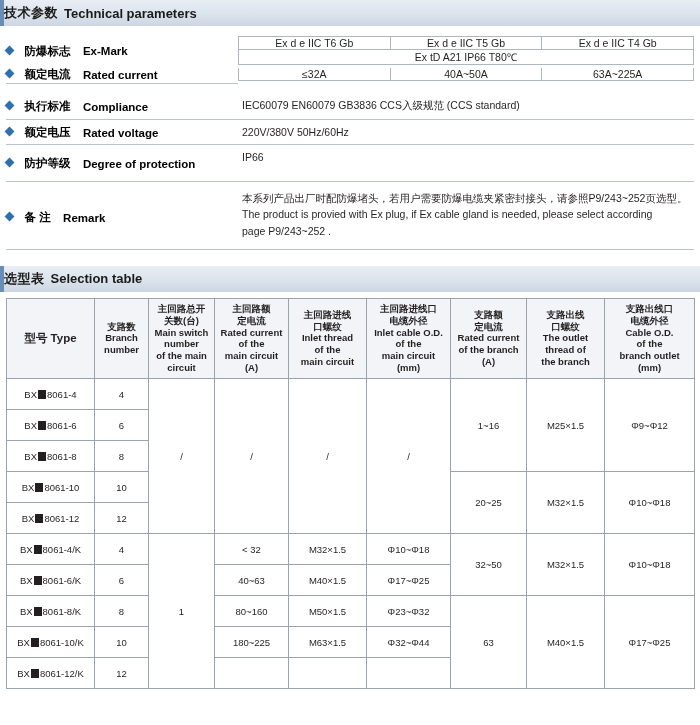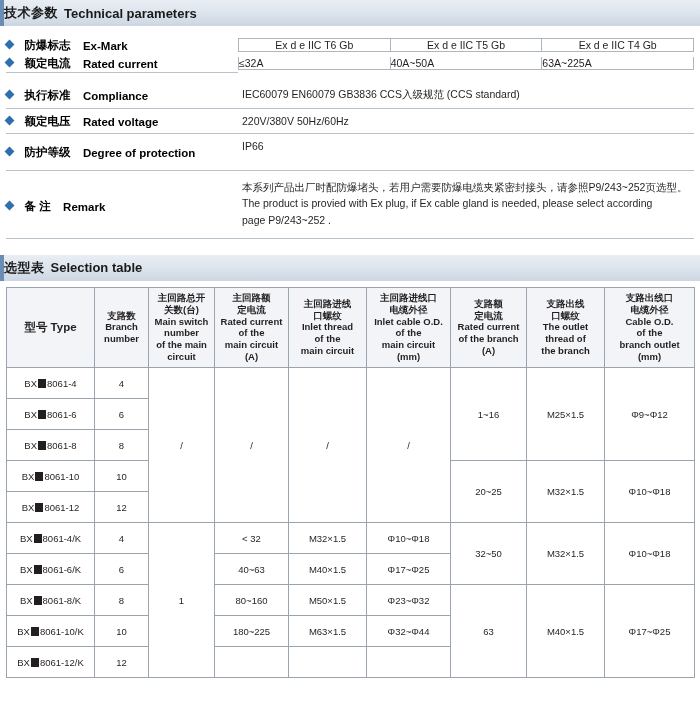--- a/index.html
+++ b/index.html
@@ -106,20 +106,21 @@
   }
 
   .current-grid {
     width: 100%;
     border-collapse: collapse;
     table-layout: fixed;
   }
   .current-grid td {
     border: 1px solid #aeb7c0;
     border-top: none;
+    text-align: center;
     font-size: 10.5px;
     padding: 3px 0;
   }
 
   .remark-txt {
     font-size: 10.5px;
     line-height: 1.55;
     color: #231f20;
   }
 
@@ -195,20 +196,23 @@
         <span class="lbl-cn">防爆标志</span>
         <span class="lbl-en">Ex-Mark</span>
       </td>
       <td>
         <table class="exgrid">
           <tbody>
                 <tr>
             <td>Ex d e IIC T6 Gb</td>
             <td>Ex d e IIC T5 Gb</td>
             <td>Ex d e IIC T4 Gb</td>
+          </tr>
+          <tr>
+            <td colspan="3">Ex tD A21 IP66 T80℃</td>
           </tr>
         </tbody>
             </table>
       </td>
     </tr>
 
     <tr>
       <td class="rowlabel sep">
         <span class="diamond"></span>
         <span class="lbl-cn">额定电流</span>

